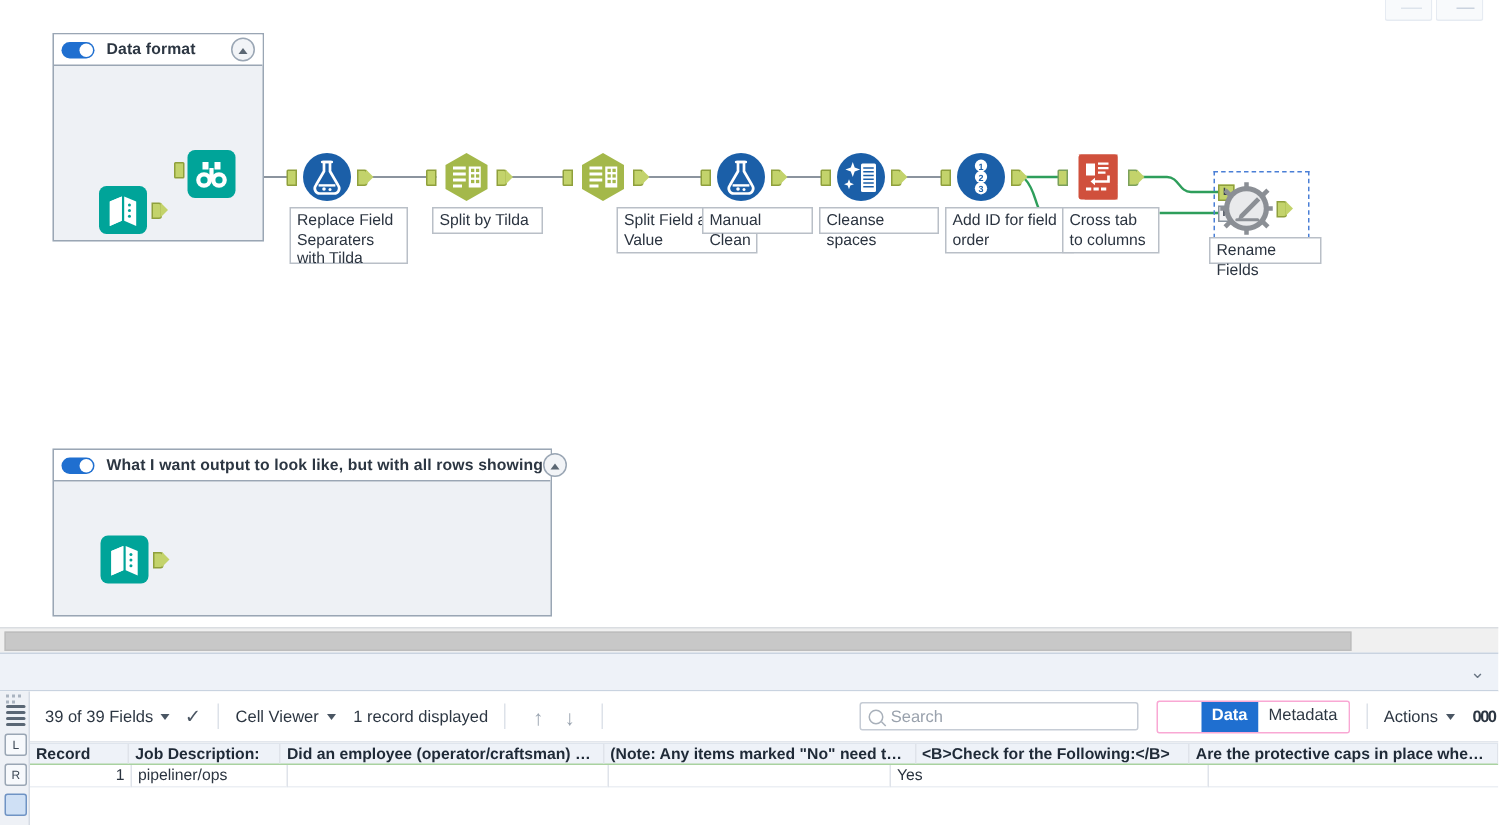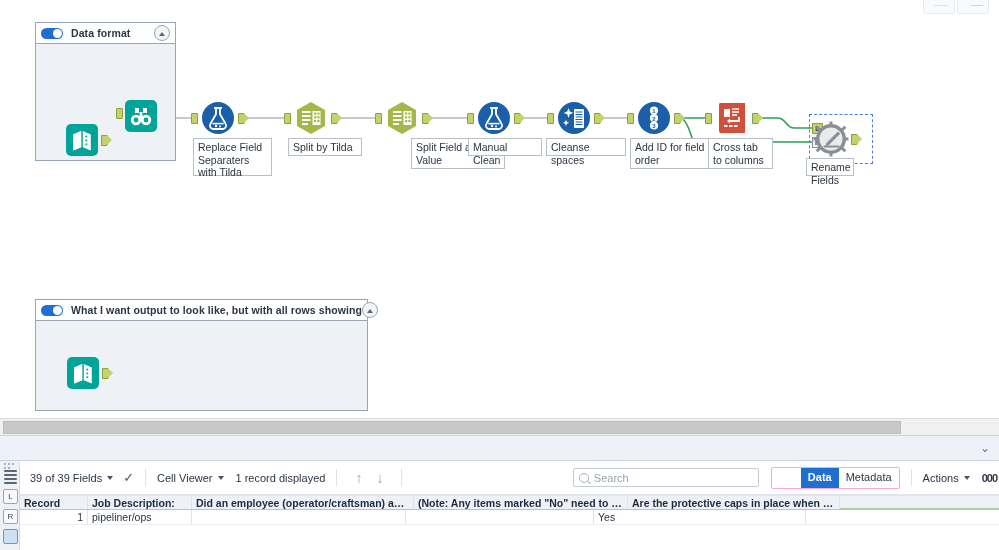--- a/index.html
+++ b/index.html
@@ -315,21 +315,21 @@
         <rect x="29" y="26" width="3" height="5" transform="rotate(-45 30.5 28.5)"></rect>
         <rect x="4" y="26" width="3" height="5" transform="rotate(45 5.5 28.5)"></rect>
         <rect x="29" y="5" width="3" height="5" transform="rotate(45 30.5 7.5)"></rect>
       </g>
       <circle cx="18" cy="18" r="11.5" fill="#e9eaec"></circle>
       <path d="M25 10.5l2.2 2.2-11.6 11.6-3.2 1 1-3.2z" fill="#8b8f95"></path>
       <path d="M11.5 25.5h14" stroke="#8b8f95" stroke-width="2" stroke-linecap="round"></path>
     </svg>
     <div class="anchor out" style="border-color:#8fa03c;"></div>
   </div>
-  <div class="label" style="left:806px;top:158px;width:48px;height:18px;">Rename Fields</div>
+  <div class="label" style="left:806px;top:158px;width:75px;height:18px;">Rename Fields</div>
 
 </div>
 
 <div id="hscroll">
   <div id="hthumb"></div>
 </div>
 
 <div id="resheader">
   <div class="rchev">⌄</div>
 </div>
@@ -383,20 +383,21 @@
     <span class="caret"></span>
     <div id="moreicon">000</div>
   </div>
 
   <div id="grid">
     <div class="grow ghead">
       <div class="gc" style="width:68px;">Record</div>
       <div class="gc" style="width:104px;">Job Description:</div>
       <div class="gc" style="width:222px;">Did  an  employee  (operator/craftsman)  accom...</div>
       <div class="gc" style="width:214px;">(Note:  Any items marked "No" need to be re...</div>
+      <div class="gc" style="width:188px;">&lt;B&gt;Check for the Following:&lt;/B&gt;</div>
       <div class="gc" style="width:212px;">Are the protective caps in place when cylinde...</div>
       <div class="gfill"></div>
     </div>
     <div class="grow gbody">
       <div class="gc num" style="width:68px;">1</div>
       <div class="gc" style="width:104px;">pipeliner/ops</div>
       <div class="gc" style="width:214px;"></div>
       <div class="gc" style="width:188px;"></div>
       <div class="gc" style="width:212px;">Yes</div>
       <div class="gfill"></div>

